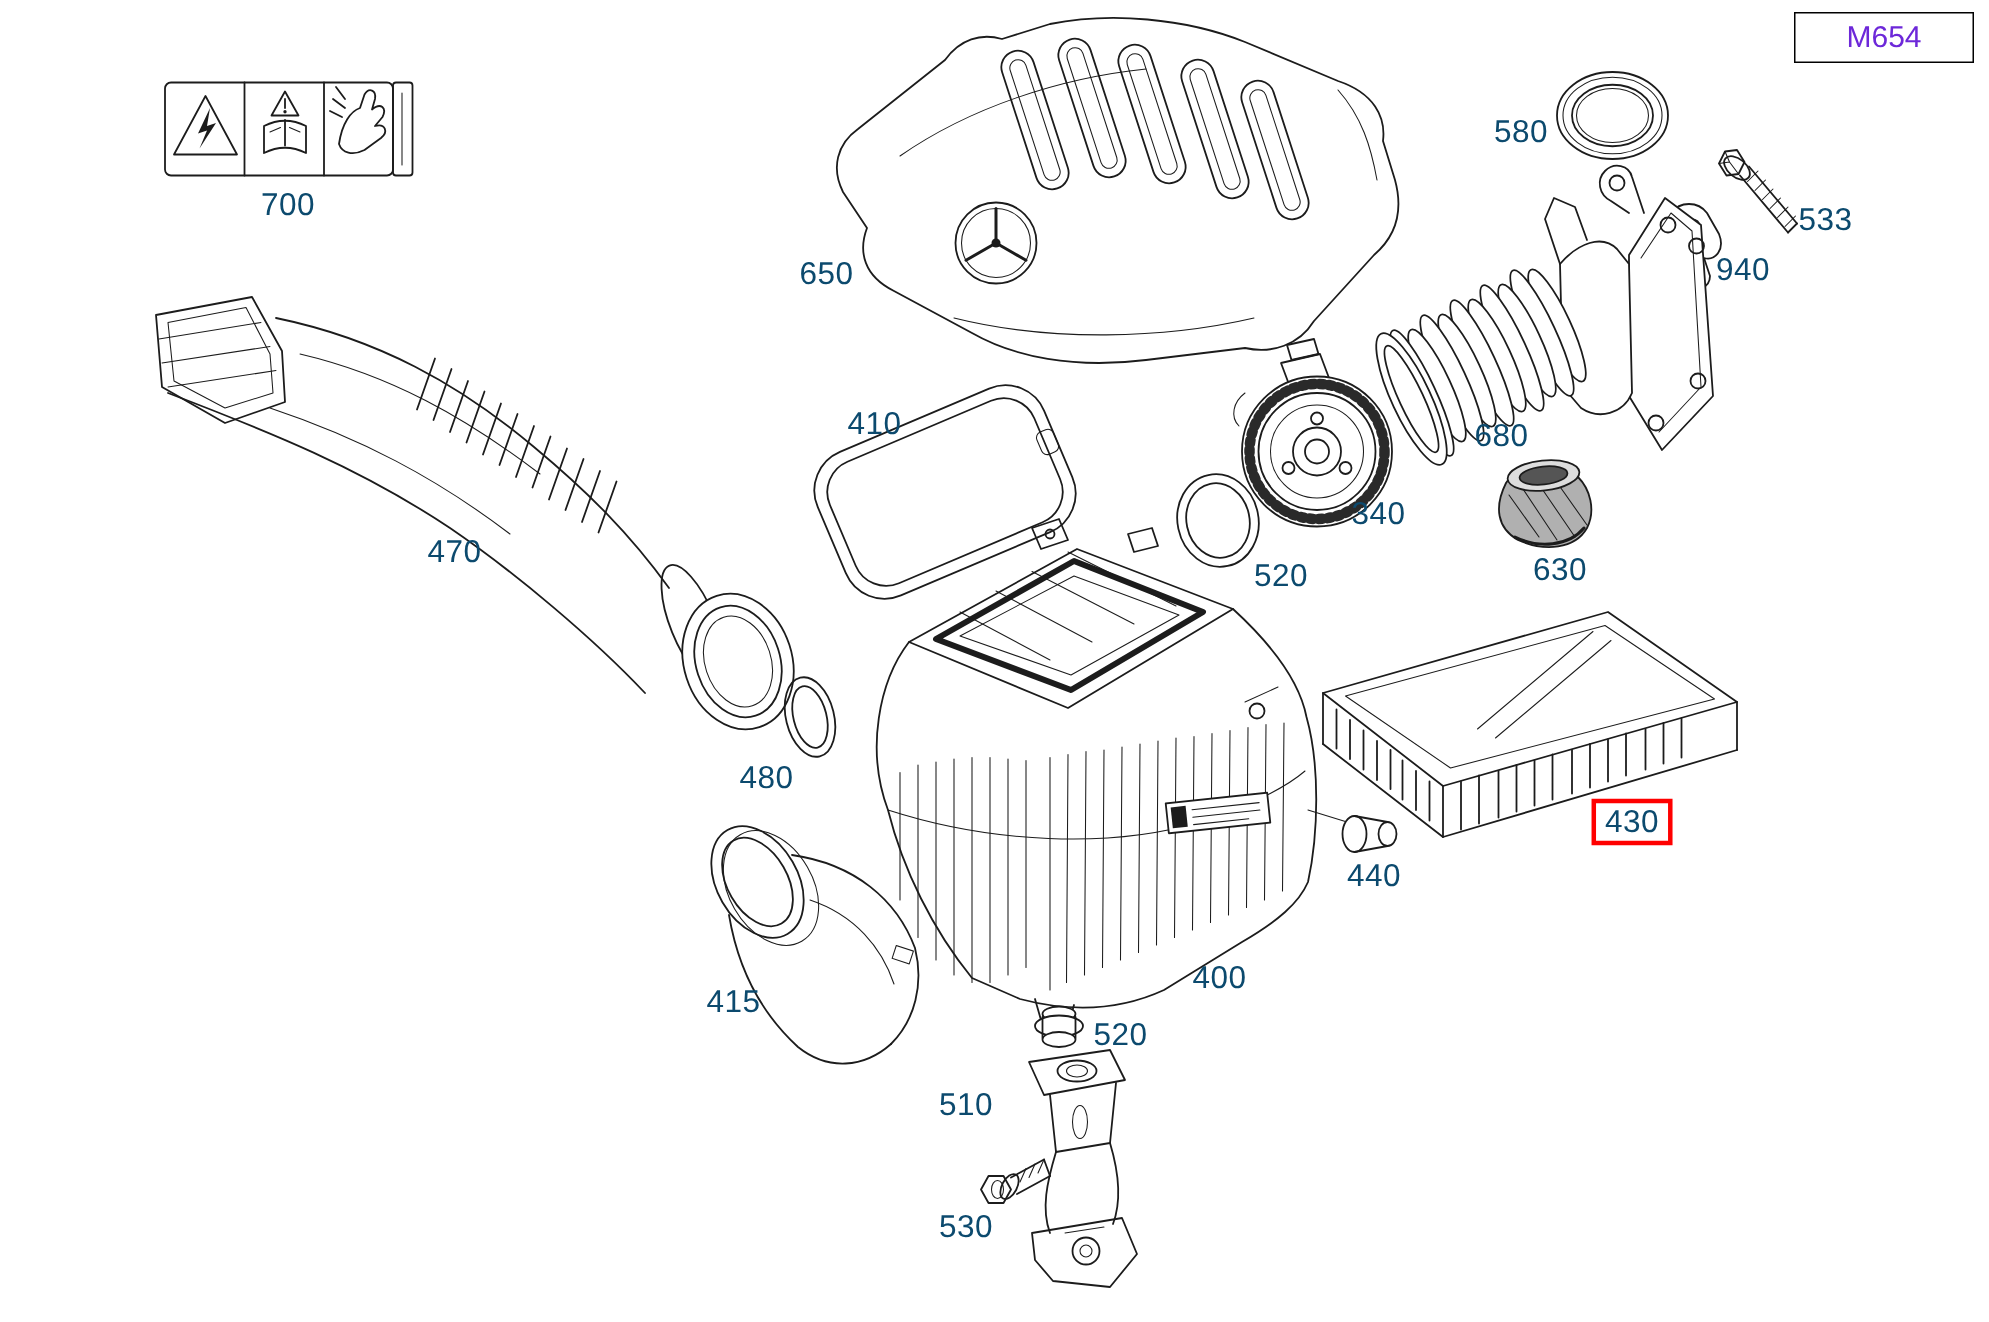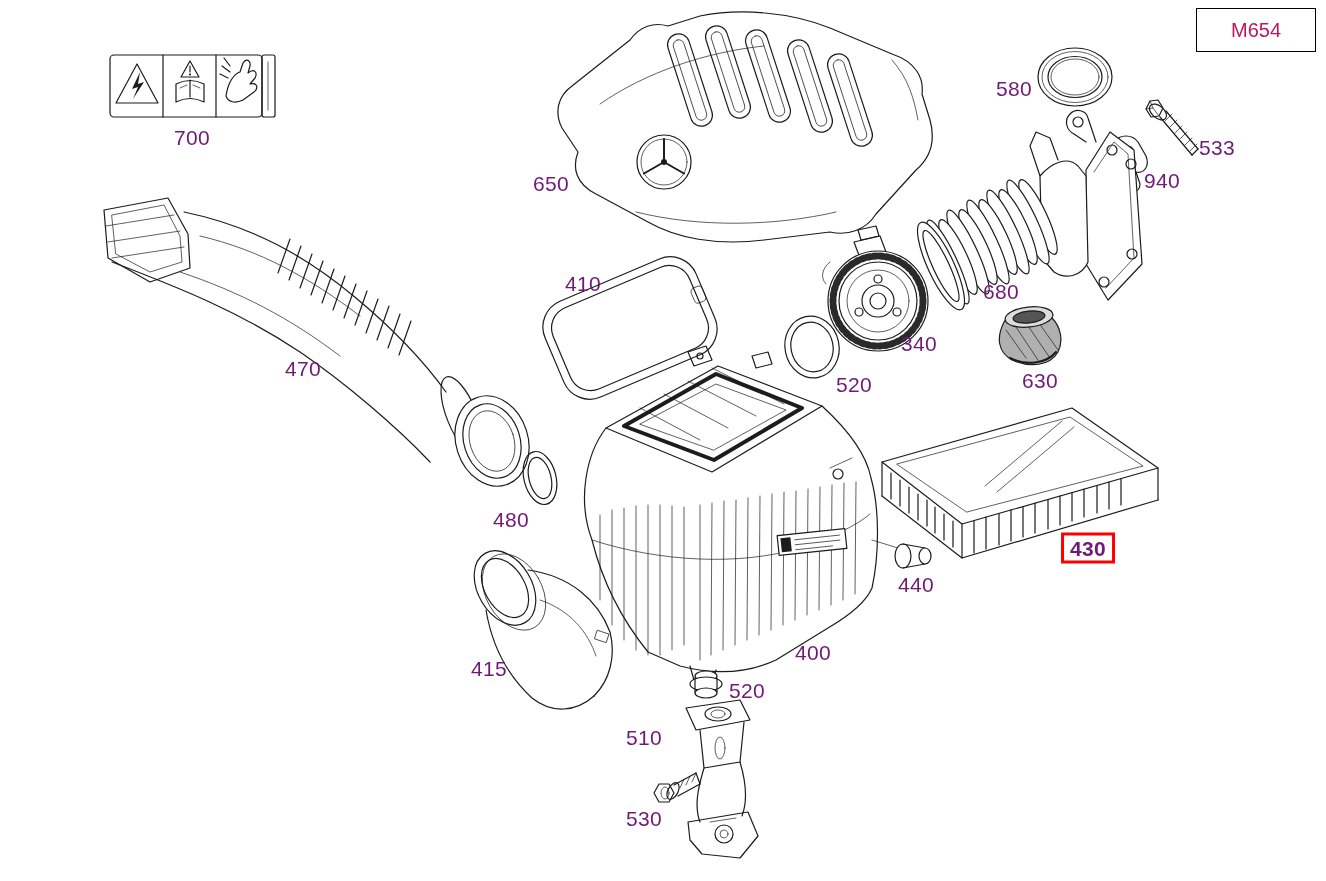--- a/index.html
+++ b/index.html
@@ -2,30 +2,30 @@
 <html><head>
 <meta charset="utf-8">
 <style>
   * { margin:0; padding:0; box-sizing:border-box; }
   html,body { background:#ffffff; }
   body { font-family:"Liberation Sans", sans-serif; }
   .stage { position:relative; width:1326px; height:881px; background:#fff; overflow:hidden; }
   .stage svg { position:absolute; left:0; top:0; }
   .callout {
     position:absolute; transform:translate(-50%,-50%);
-    font-size:21px; color:#701a75; line-height:1; white-space:nowrap;
+    font-size:21px; color:#0c4a6e; line-height:1; white-space:nowrap;
     letter-spacing:0.3px; cursor:pointer; background:transparent;
   }
   .callout.highlighted {
-    border:3px solid #ff0000; background:#fff; padding:2px 6px;font-weight:bold;
+    border:3px solid #ff0000; background:#fff; padding:2px 6px;
   }
   .model-badge {
-    position:absolute; left:1196px; top:8px; width:120px; height:44px;
+    position:absolute; left:1196px; top:8px; width:120px; height:34px;
     border:1.6px solid #000; display:flex; align-items:center; justify-content:center;
-    font-size:20px; color:#be185d; background:#fff;
+    font-size:20px; color:#6d28d9; background:#fff;
   }
   
   svg path, svg rect, svg circle, svg ellipse, svg line, svg polygon, svg polyline {
     fill:none; stroke:#1c1c1c; stroke-width:1.2; stroke-linejoin:round; stroke-linecap:round;
   }
   .fw { fill:#ffffff; }
   .fg { fill:#b0b0b0; }
   .fl { fill:#dddddd; }
   .fo { fill:#555555; }
   .fdk { fill:#1c1c1c; stroke:none; }

